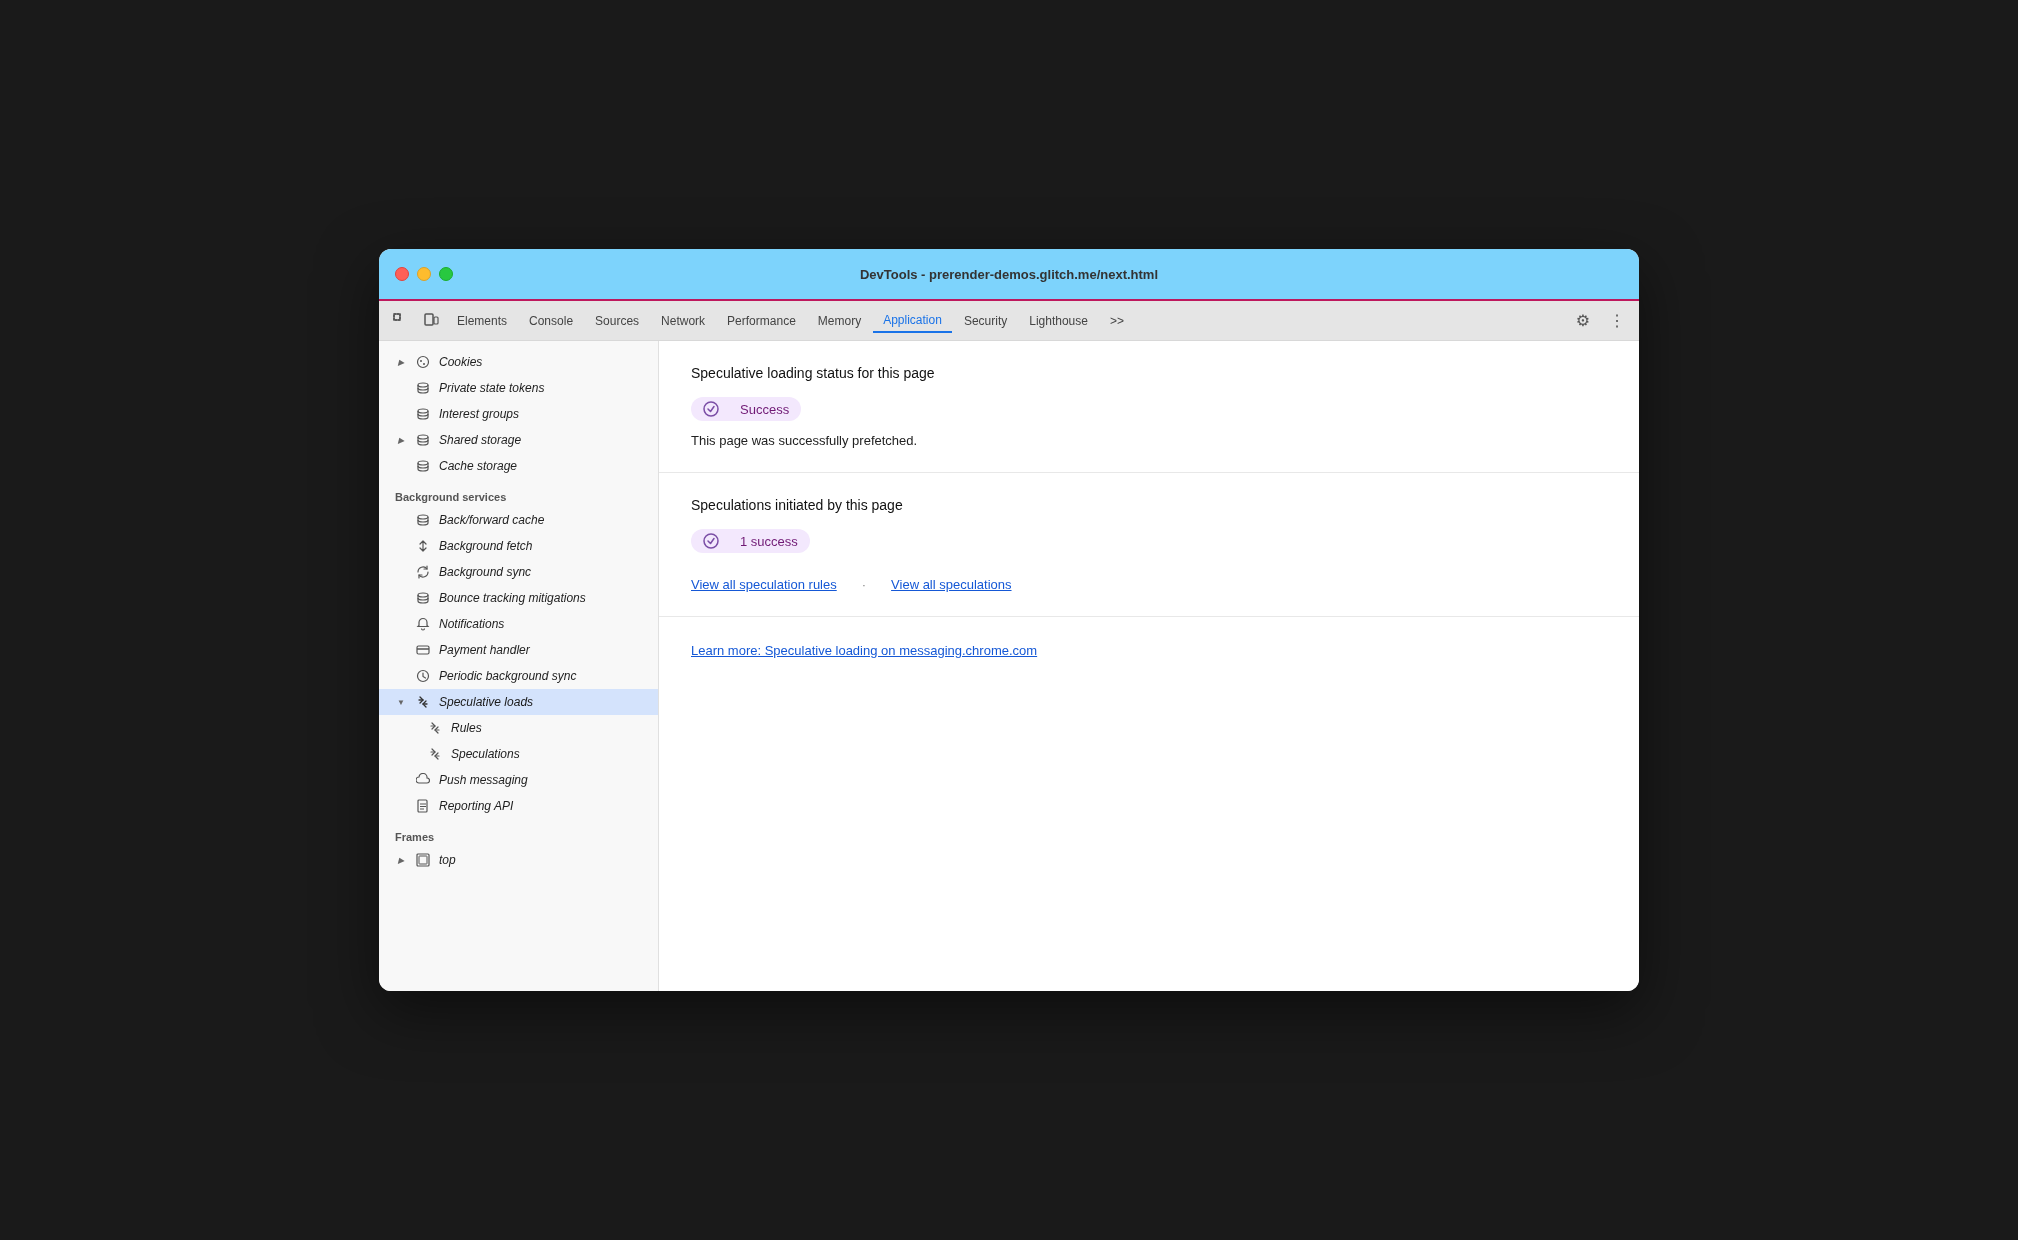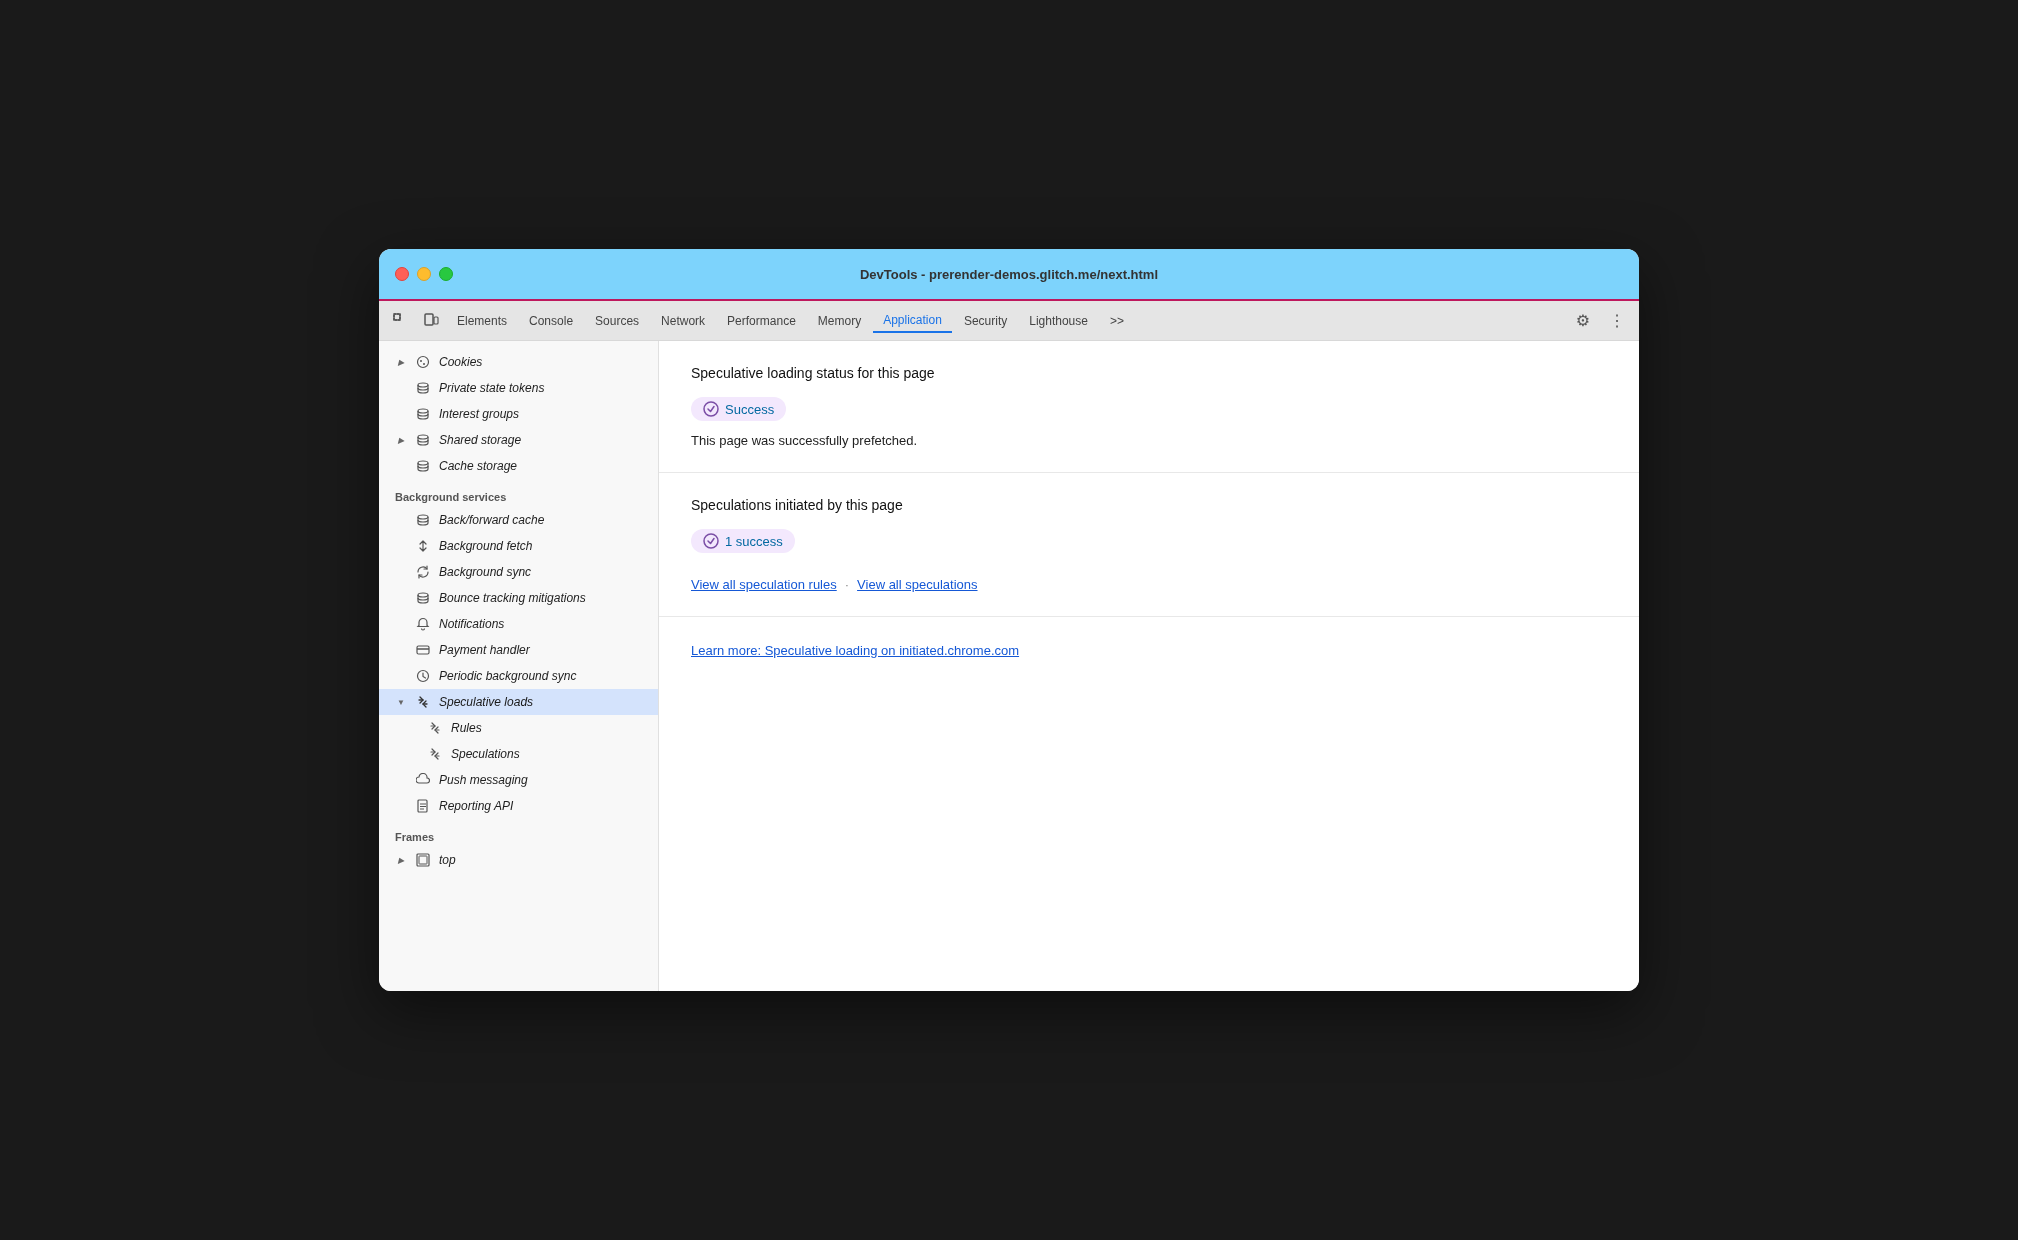--- a/index.html
+++ b/index.html
@@ -205,46 +205,46 @@
     .section-title {
       font-size: 14px;
       font-weight: 400;
       color: #111;
       margin-bottom: 16px;
     }
 
     .status-badge {
       display: inline-flex;
       align-items: center;
-      gap: 6px;
+      gap: 21px;
       background: #f3e8fd;
       border-radius: 12px;
       padding: 4px 12px;
       font-size: 13px;
-      color: #0369a1;
+      color: #701a75;
       margin-bottom: 12px;
     }
 
     .status-icon {
       width: 16px;
       height: 16px;
       display: flex;
       align-items: center;
       justify-content: center;
     }
 
     .status-text {
       font-size: 13px;
       color: #222;
     }
 
     .link-row {
       display: flex;
       align-items: center;
-      gap: 8px;
+      gap: 25px;
       margin-top: 12px;
     }
 
     .link-item {
       color: #1558d6;
       font-size: 13px;
       text-decoration: underline;
       cursor: pointer;
     }
 
@@ -559,19 +559,19 @@
           <span>1 success</span>
         </div>
         <div class="link-row">
           <a class="link-item">View all speculation rules</a>
           <span class="link-separator">·</span>
           <a class="link-item">View all speculations</a>
         </div>
       </div>
 
       <div class="content-section">
-        <a class="learn-more-link">Learn more: Speculative loading on initiated.chrome.com</a>
+        <a class="learn-more-link">Learn more: Speculative loading on messaging.chrome.com</a>
       </div>
 
     </div>
 
   </div>
 </div>
 
 </body></html>

